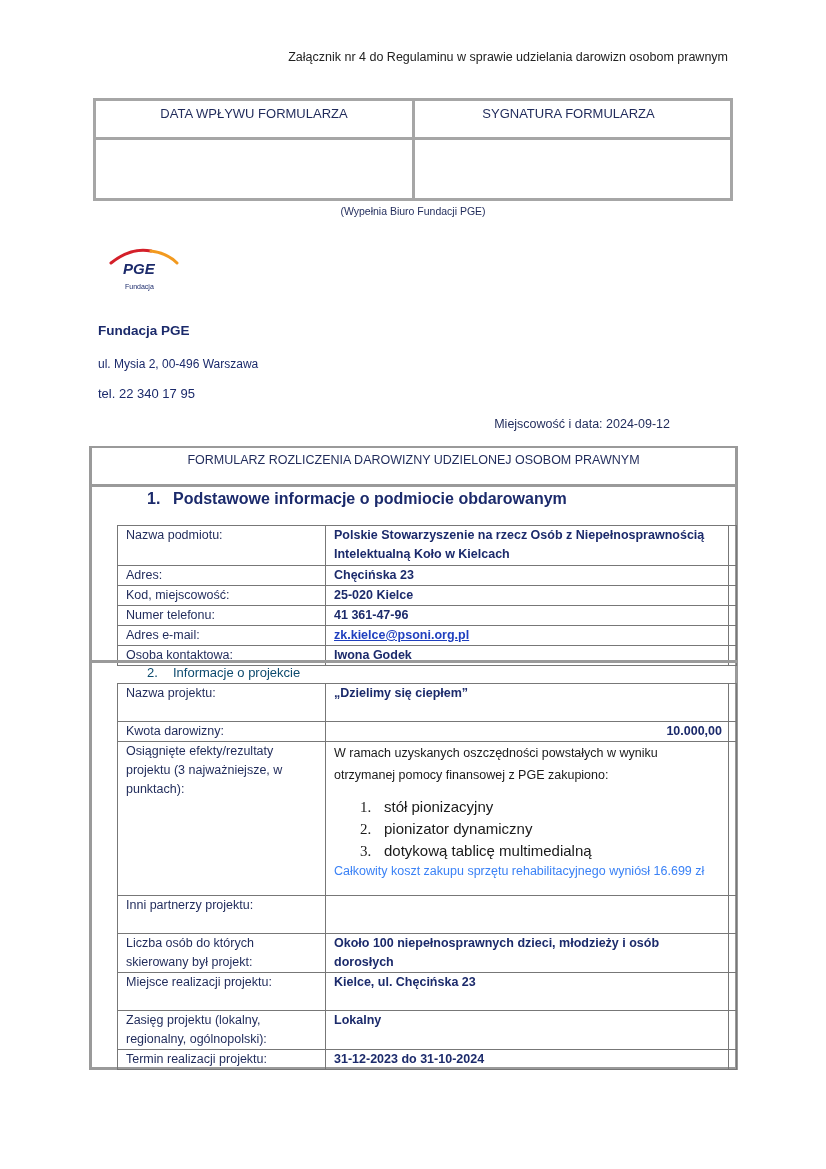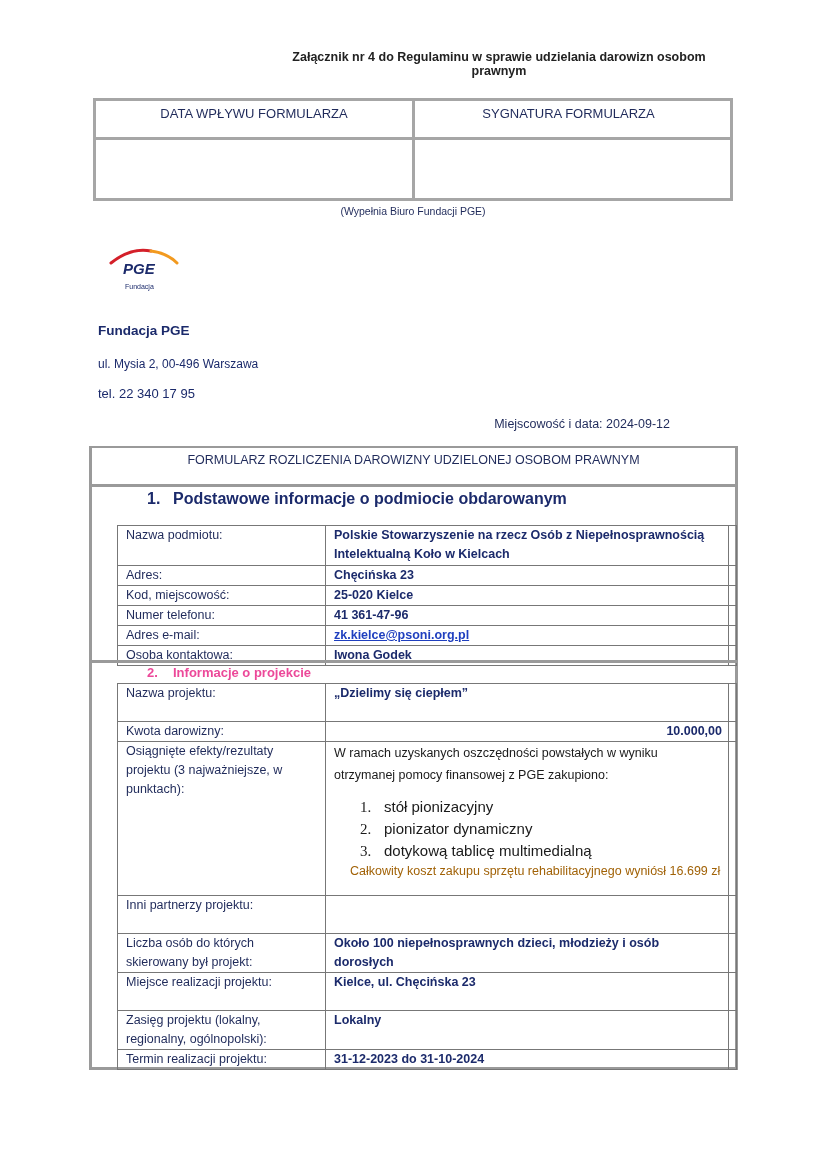--- a/index.html
+++ b/index.html
@@ -1,18 +1,18 @@
 <!DOCTYPE html>
 <html><head>
 <meta charset="utf-8">
 <style>
   html, body { margin: 0; padding: 0; background: #ffffff; }
   body { width: 826px; height: 1169px; position: relative; font-family: "Liberation Sans", sans-serif; color: #1f2a5a; overflow: hidden; }
   .abs { position: absolute; }
-  .header-note { left: 270px; top: 50px; width: 458px; text-align: center; font-size: 12.5px; color: #222; font-weight: bold; }
+  .header-note { left: 270px; top: 50px; width: 458px; text-align: right; font-size: 12.5px; color: #222; }
 
   
   .intake { left: 93px; top: 98px; width: 640px; height: 103px; border: 3px solid #a6a6a6; box-sizing: border-box; }
   .intake .cell { position: absolute; box-sizing: border-box; }
   .intake .vsplit { position: absolute; left: 316px; top: 0; bottom: 0; width: 3px; background: #a6a6a6; }
   .intake .hsplit { position: absolute; left: 0; right: 0; top: 36px; height: 3px; background: #a6a6a6; }
   .intake .h1 { left: 0; top: 0; width: 316px; height: 36px; text-align: center; font-size: 13px; line-height: 26px; color: #1f2a5a; }
   .intake .h2 { left: 319px; top: 0; width: 307px; height: 36px; text-align: center; font-size: 13px; line-height: 26px; color: #1f2a5a; }
   .intake-note { left: 93px; top: 205px; width: 640px; text-align: center; font-size: 10.5px; color: #1f2a5a; }
 
@@ -23,35 +23,35 @@
   .org-tel { left: 98px; top: 386px; font-size: 13px; color: #1b2a6b; }
   .place-date { left: 470px; top: 417px; width: 200px; text-align: right; font-size: 12.5px; color: #1f2a5a; }
 
   
   .form-outer { left: 89px; top: 446px; width: 649px; height: 624px; border: 3px solid #9a9a9a; border-top-width: 2px; box-sizing: border-box; }
   .form-title-sep { left: 89px; top: 484px; width: 649px; height: 3px; background: #9a9a9a; }
   .form-title { left: 92px; top: 453px; width: 643px; text-align: center; font-size: 12.5px; color: #1f2a5a; }
   .sec1 { left: 147px; top: 490px; font-size: 16px; font-weight: bold; color: #1b2a6b; }
   .sec1 .num { display: inline-block; width: 26px; }
   .sec2-sep { left: 89px; top: 660px; width: 649px; height: 3px; background: #9a9a9a; }
-  .sec2 { left: 147px; top: 665px; font-size: 13px; font-weight: bold; color: #ec4899; }
+  .sec2 { left: 147px; top: 665px; font-size: 13px; font-weight: normal; color: #0c4a6e; }
   .sec2 .num { display: inline-block; width: 26px; }
 
   table.kv { position: absolute; border-collapse: collapse; table-layout: fixed; }
   table.kv td { border: 1px solid #777; padding: 0 6px 0 8px; vertical-align: top; font-size: 12.5px; line-height: 19px; box-sizing: border-box; }
   table.kv td.lbl { color: #1f2a5a; }
   table.kv td.val { color: #1b2a6b; font-weight: bold; }
   table.kv td.val.plain { font-weight: normal; color: #1a1a1a; }
   table.kv td.tail { padding: 0; }
   table.kv td.right { text-align: right; }
   .email { color: #1f3fbf; text-decoration: underline; }
   .list { margin: 10px 0 0 0; padding: 0 0 0 26px; list-style: none; }
   .list li { font-size: 15px; line-height: 21px; color: #1a1a1a; }
   .list li .n { font-family: "Liberation Serif", serif; display: inline-block; width: 24px; }
-  .efekty-note { color: #a16207; font-weight: normal; margin-left: 16px; }
+  .efekty-note { color: #3b82f6; font-weight: normal; }
 </style>
 </head>
 <body>
 
 <div class="abs header-note">Załącznik nr 4 do Regulaminu w sprawie udzielania darowizn osobom prawnym</div>
 
 <div class="abs intake">
   <div class="vsplit"></div>
   <div class="hsplit"></div>
   <div class="cell h1">DATA WPŁYWU FORMULARZA</div>

